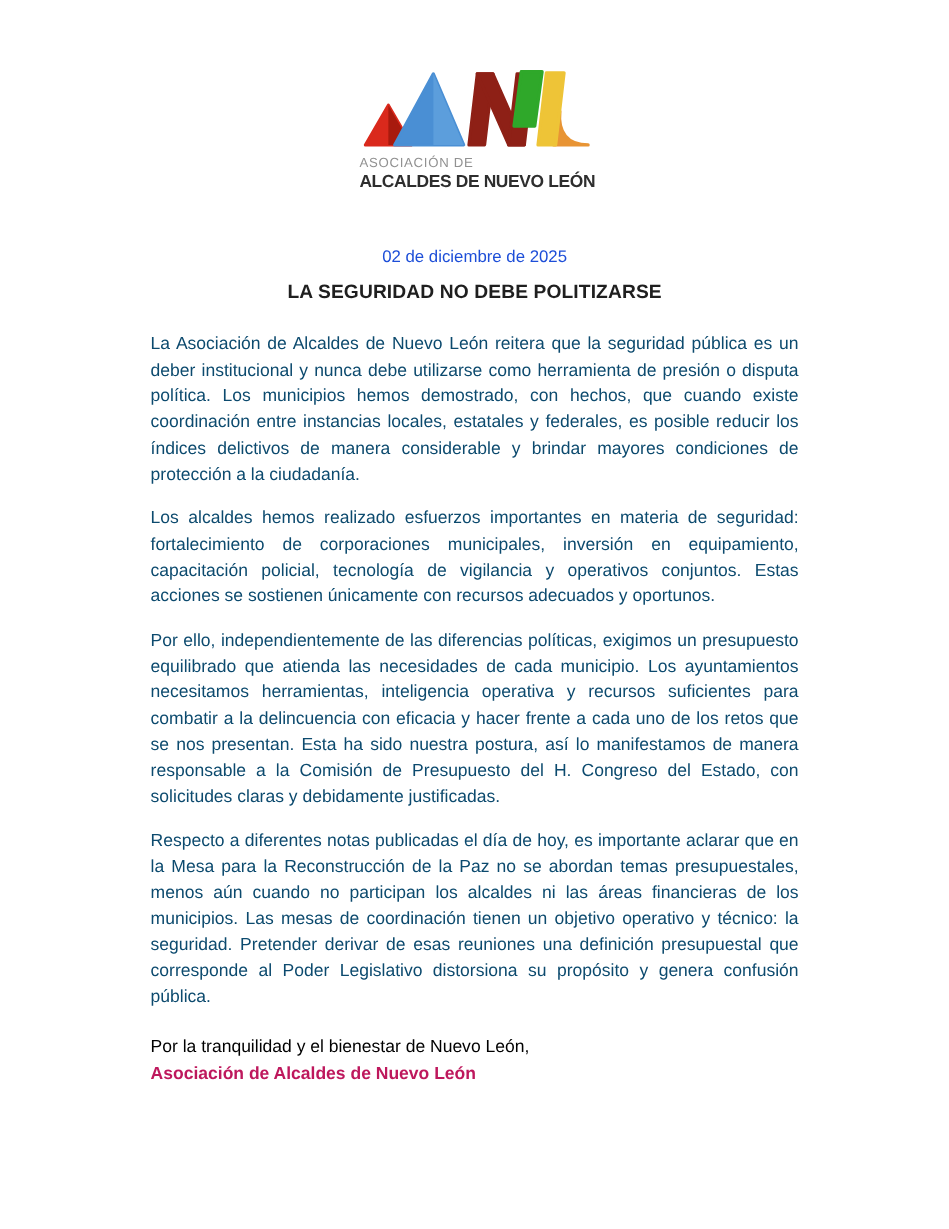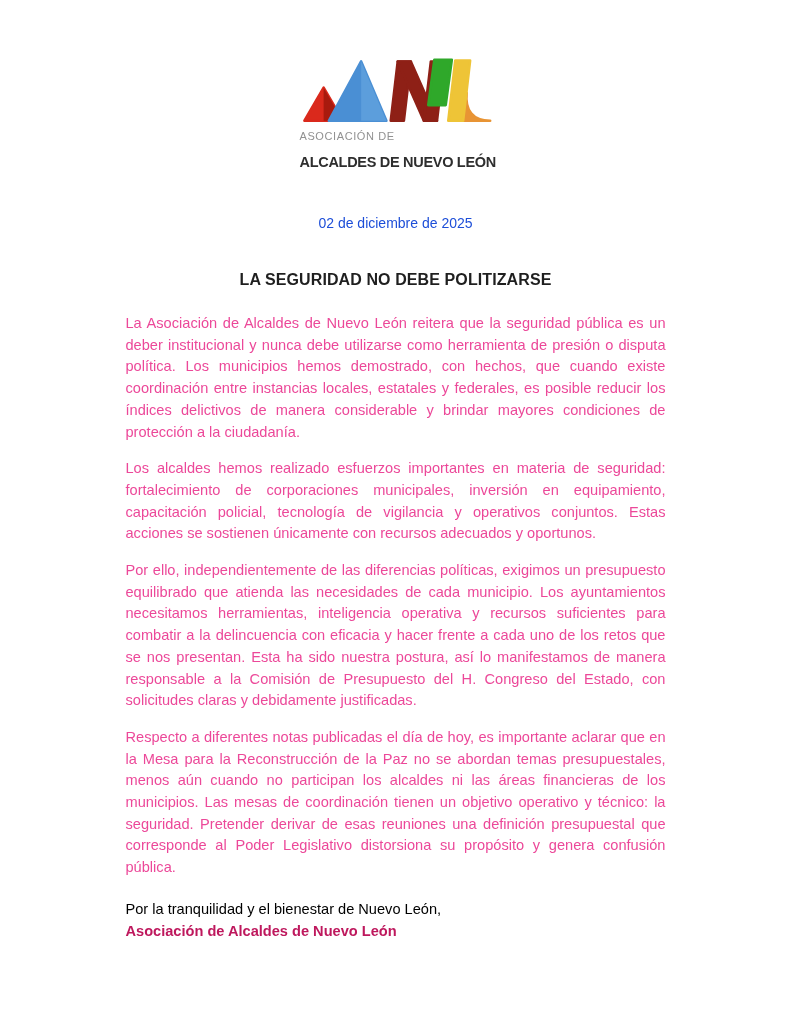--- a/index.html
+++ b/index.html
@@ -23,49 +23,49 @@
     margin: 0 auto;
   }
   .logo-art { display: block; width: 192px; height: 68px; }
   .logo-tagline-top {
     margin-top: 4px;
     font-size: 11px;
     letter-spacing: 0.6px;
     color: #919191;
   }
   .logo-tagline-bottom {
-    margin-top: 12px;
+    margin-top: 2px;
     font-size: 14.5px;
     font-weight: bold;
     letter-spacing: -0.3px;
     color: #2e2e2e;
     white-space: nowrap;
   }
   
   .doc-date {
     margin-top: 45px;
     text-align: center;
     font-size: 14px;
     line-height: 16px;
     color: #1d4ed8;
   }
   .doc-title {
-    margin-top: 40px;
+    margin-top: 14px;
     margin-bottom: 24px;
     text-align: center;
     font-size: 16px;
     font-weight: bold;
     letter-spacing: 0.1px;
     color: #1f1f1f;
   }
   .para {
     font-size: 14.6px;
     line-height: 21.7px;
     text-align: justify;
-    color: #ec4899;
+    color: #0c4a6e;
     margin-bottom: 15px;
   }
   .closing-line {
     font-size: 14.6px;
     line-height: 21.7px;
     margin-top: 20px;
     color: #000000;
   }
   .signature-line {
     font-size: 14.6px;

